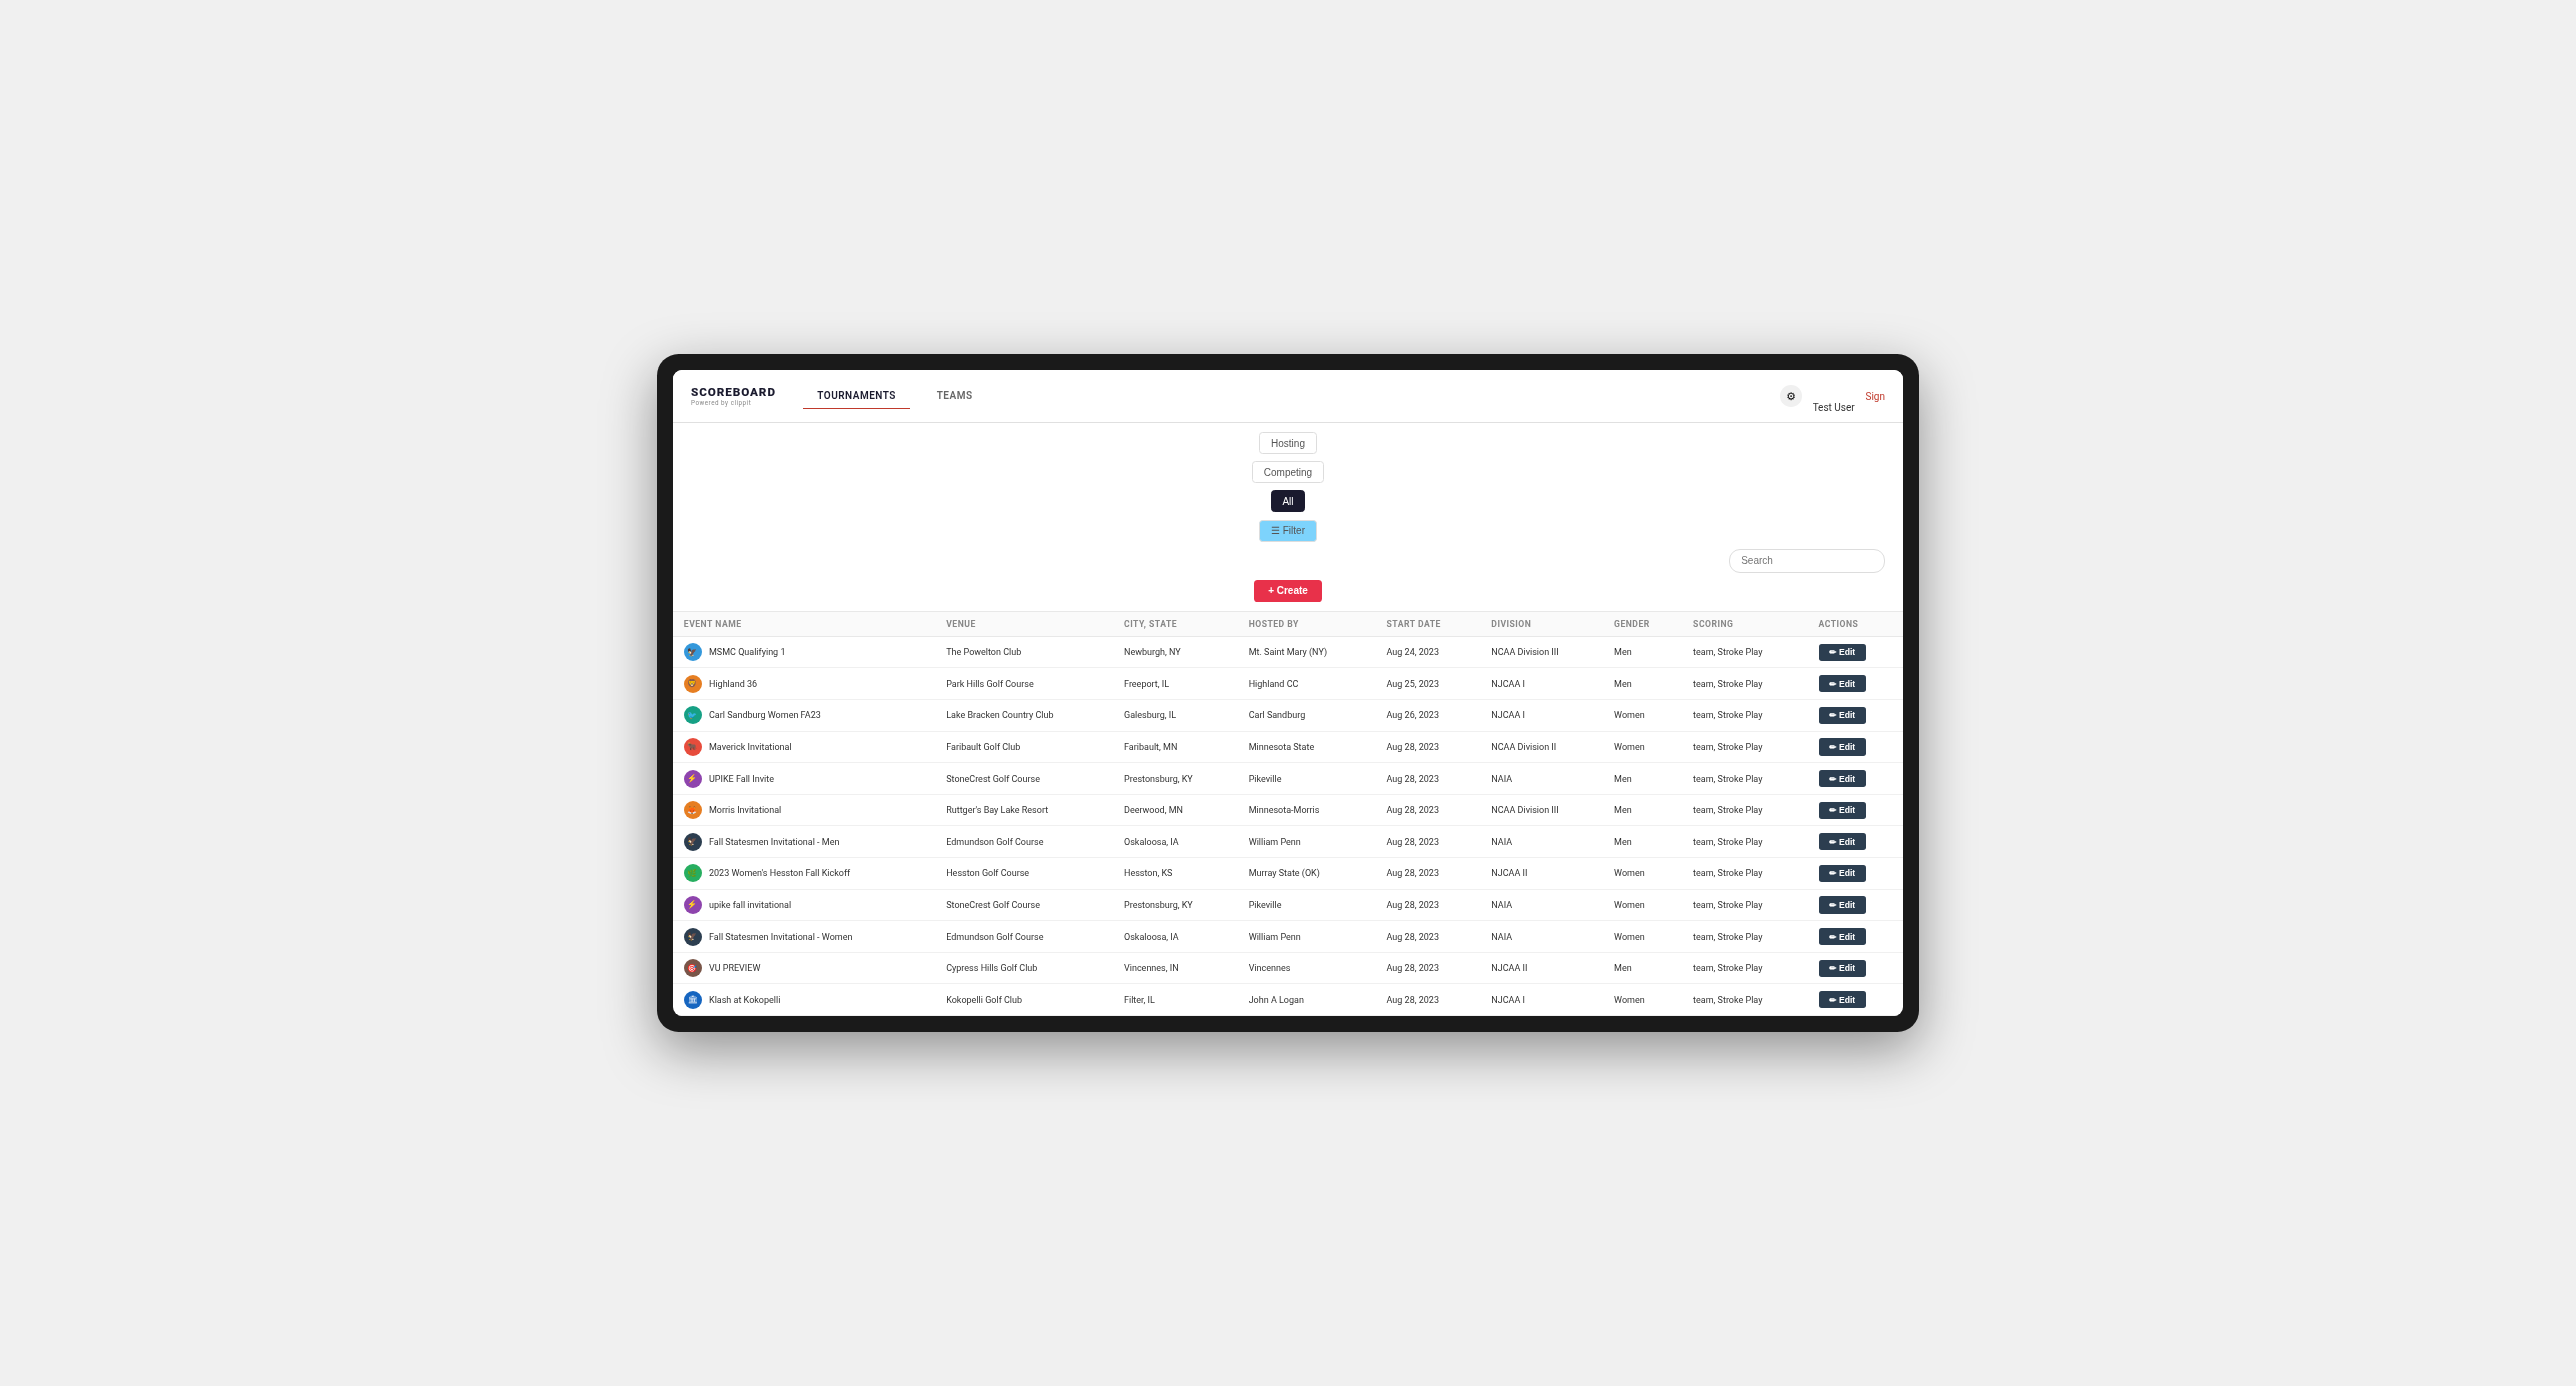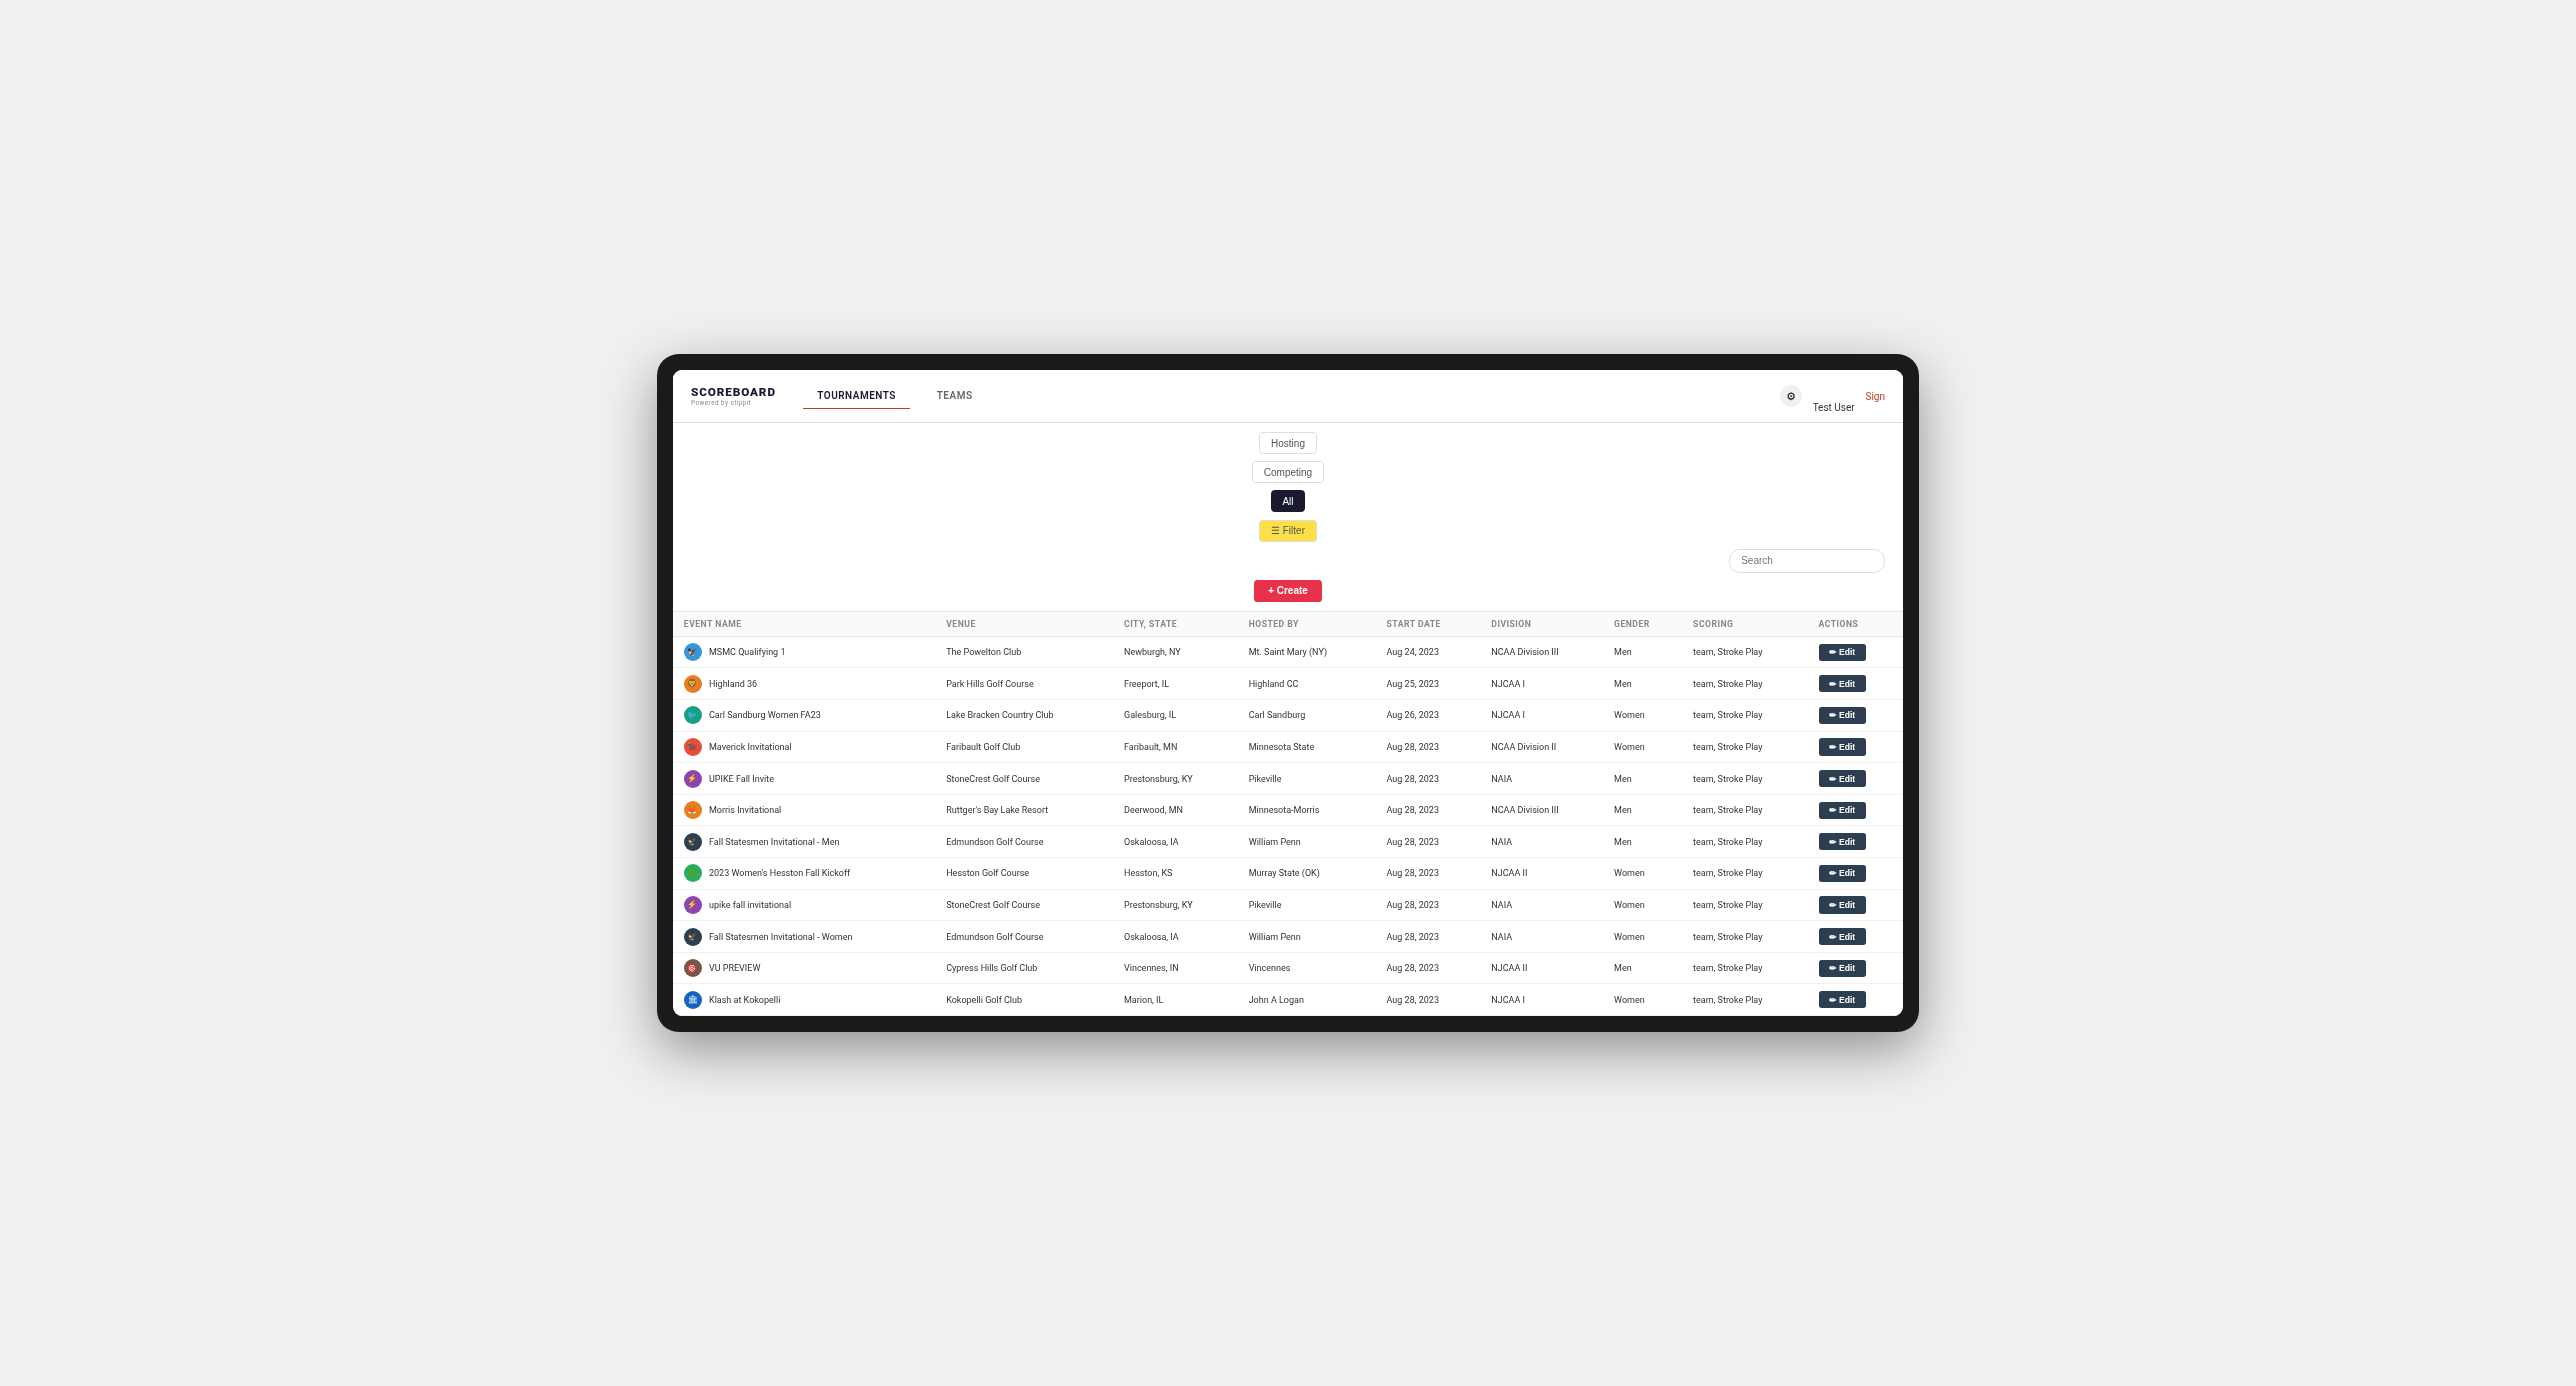--- a/index.html
+++ b/index.html
@@ -141,21 +141,21 @@
       background: #1a1a2e;
       color: #fff;
       border-color: #1a1a2e;
     }
 
     .filter-icon-btn {
       padding: 4.5px 10.8px;
       font-size: 10px;
       border: 0.9px solid #ddd;
       border-radius: 3.6px;
-      background: #fde047;
+      background: #7dd3fc;
       cursor: pointer;
       color: #555;
       display: flex;
       align-items: center;
       gap: 3.6px;
     }
 
     .search-box {
       margin-left: auto;
       flex: 1;
@@ -510,21 +510,21 @@
       </td>
     </tr>
               <tr>
       <td>
         <div class="event-name-cell">
           <div class="event-icon" style="background:#1565C0; color:white; font-size:8px;">🏛</div>
           <span>Klash at Kokopelli</span>
         </div>
       </td>
       <td>Kokopelli Golf Club</td>
-      <td>Marion, IL</td>
+      <td>Filter, IL</td>
       <td>John A Logan</td>
       <td>Aug 28, 2023</td>
       <td>NJCAA I</td>
       <td>Women</td>
       <td>team, Stroke Play</td>
       <td>
         <button class="edit-btn">✏ Edit</button>
       </td>
     </tr>
             </tbody>

